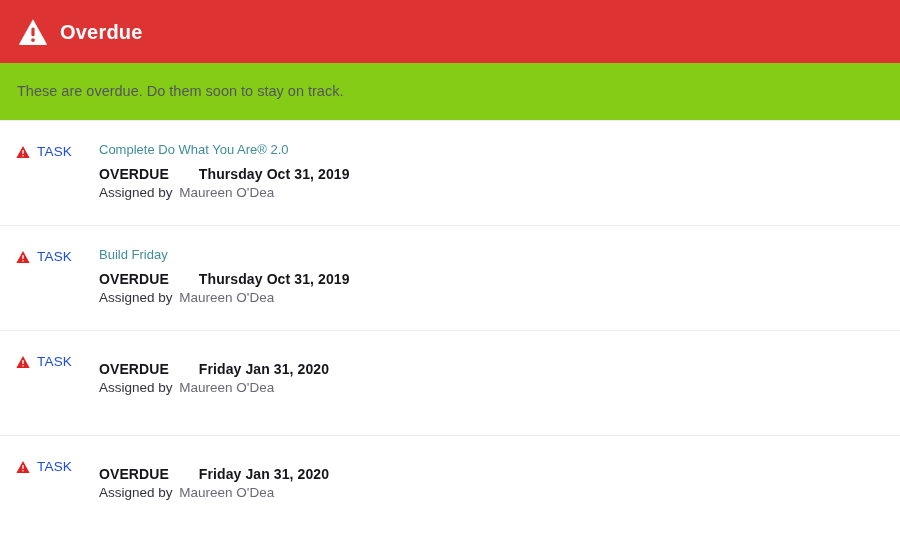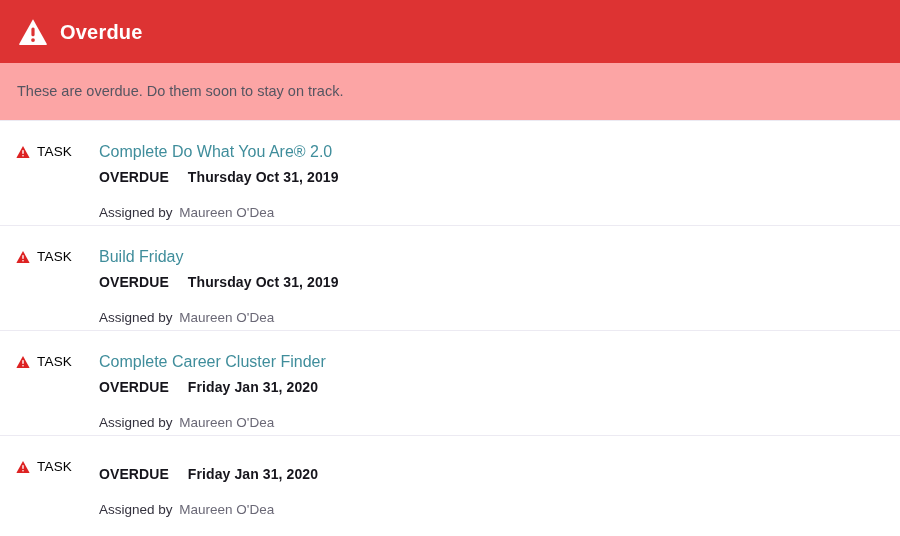--- a/index.html
+++ b/index.html
@@ -31,21 +31,21 @@
     font-size: 20px;
     font-weight: bold;
     letter-spacing: 0.2px;
     margin-left: 12px;
     line-height: 1;
   }
 
   
   .subtitle-bar {
     height: 58px;
-    background: #fca5a5;
+    background: #84cc16;
     display: flex;
     align-items: center;
     padding-left: 17px;
     border-bottom: 1px solid #eceaf2;
   }
   .subtitle-text {
     color: #555561;
     font-size: 14.5px;
     line-height: 1;
   }
@@ -73,57 +73,57 @@
   }
   .task-icon {
     width: 14px;
     height: 14px;
     flex: 0 0 14px;
     display: block;
     margin-top: 1px;
   }
   .task-type-label {
     font-size: 13.5px;
-    color: #000000;
+    color: #1d4ed8;
     margin-left: 7px;
     line-height: 1.15;
     letter-spacing: 0.2px;
   }
 
   .task-body {
     display: flex;
     flex-direction: column;
   }
   .task-title {
-    font-size: 16px;
+    font-size: 13px;
     color: #3f8d9b;
     line-height: 1.15;
     text-decoration: none;
     cursor: pointer;
     display: inline-block;
   }
   .task-due-line {
     margin-top: 8px;
     font-size: 14px;
     line-height: 1.2;
     white-space: nowrap;
   }
   .task-due-status {
     font-weight: bold;
     color: #16151c;
     letter-spacing: 0.1px;
   }
   .task-due-date {
     font-weight: bold;
     color: #16151c;
-    margin-left: 15px;
+    margin-left: 26px;
     letter-spacing: 0.1px;
   }
   .task-assigned-line {
-    margin-top: 19px;
+    margin-top: 2px;
     font-size: 13.5px;
     line-height: 1.2;
     white-space: nowrap;
   }
   .task-assigned-prefix {
     color: #33313d;
   }
   .task-assigned-name {
     color: #6a6876;
     margin-left: 3px;
@@ -196,21 +196,20 @@
     <div class="task-row">
       <div class="task-type">
         <svg class="task-icon" viewBox="0 0 32 32">
           <path d="M16 2.4 L30.6 28.4 Q31.4 29.9 29.7 29.9 L2.3 29.9 Q0.6 29.9 1.4 28.4 Z" fill="#dd2222"></path>
           <rect x="14.4" y="11.6" width="3.2" height="9" rx="1.5" fill="#ffffff"></rect>
           <circle cx="16" cy="24.6" r="1.9" fill="#ffffff"></circle>
         </svg>
         <span class="task-type-label">TASK</span>
       </div>
       <div class="task-body">
-        <a class="task-title" href="#">Complete Career Cluster Finder</a>
         <div class="task-due-line">
           <span class="task-due-status">OVERDUE</span>
           <span class="task-due-date">Friday Jan 31, 2020</span>
         </div>
         <div class="task-assigned-line">
           <span class="task-assigned-prefix">Assigned by</span>
           <span class="task-assigned-name">Maureen O'Dea</span>
         </div>
       </div>
     </div>

